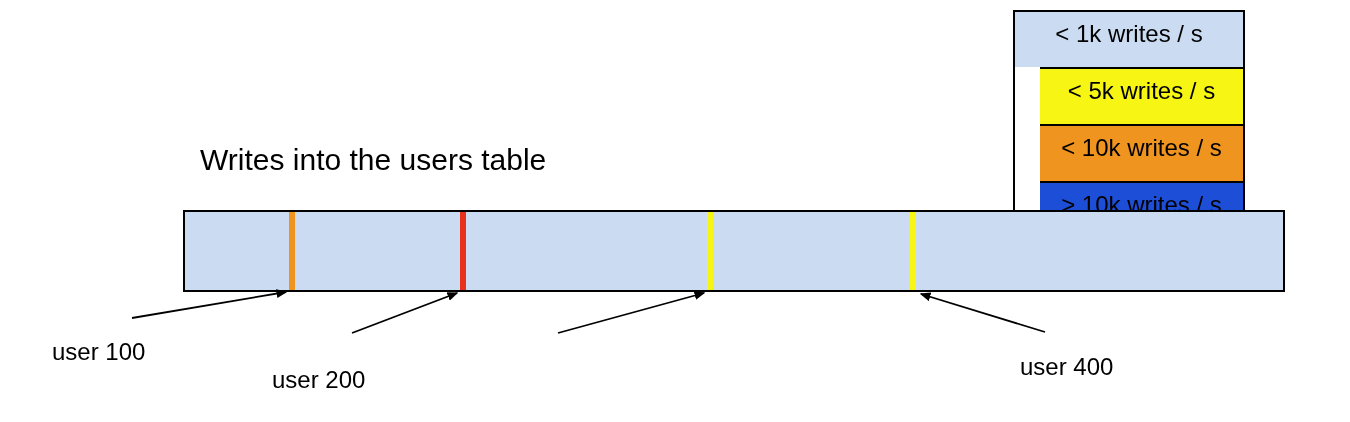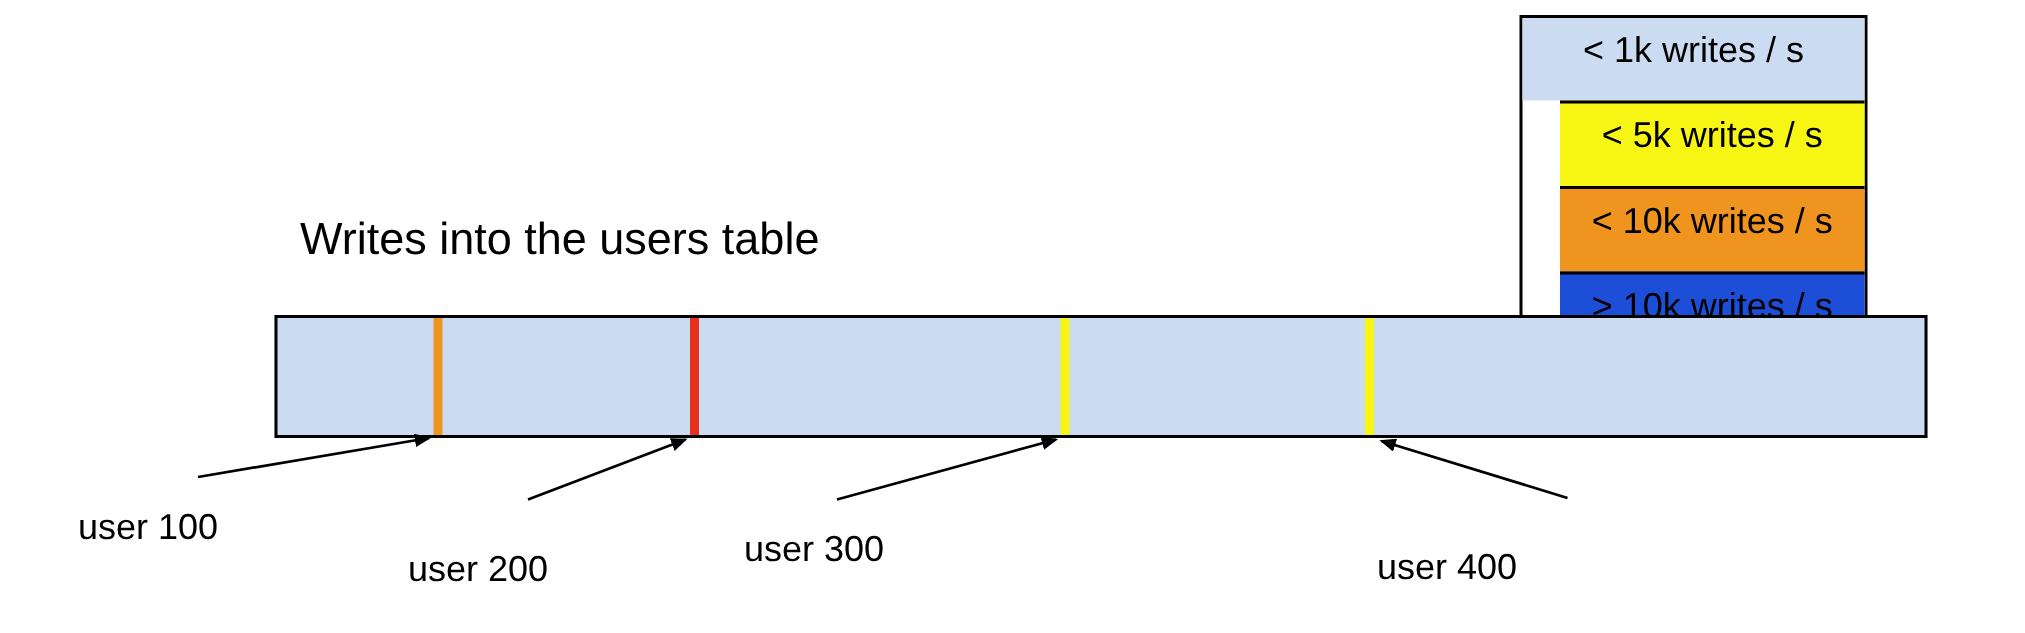--- a/index.html
+++ b/index.html
@@ -58,21 +58,21 @@
   
   .ulabel {
     position: absolute;
     font-size: 24px;
     line-height: 26px;
     white-space: nowrap;
   }
   .ulabel-100 { left: 52px;  top: 339px; }
   .ulabel-200 { left: 272px; top: 352px; margin-top: 15px; }
   .ulabel-300 { left: 496px; top: 354px; }
-  .ulabel-400 { left: 918px; top: 354px; margin-top: 12px; }
+  .ulabel-400 { left: 1020px; top: 354px; }
   
   .arrows {
     position: absolute;
     left: 0; top: 0;
     width: 1350px; height: 422px;
     pointer-events: none;
   }
 </style>
 </head>
 <body>
@@ -110,16 +110,15 @@
       </marker>
     </defs>
     <line x1="132" y1="318" x2="286" y2="292" stroke="#000000" stroke-width="1.8" marker-end="url(#arrowhead)"></line>
     <line x1="352" y1="333" x2="457" y2="293" stroke="#000000" stroke-width="1.8" marker-end="url(#arrowhead)"></line>
     <line x1="558" y1="333" x2="704" y2="293" stroke="#000000" stroke-width="1.8" marker-end="url(#arrowhead)"></line>
     <line x1="1045" y1="332" x2="921" y2="294" stroke="#000000" stroke-width="1.8" marker-end="url(#arrowhead)"></line>
   </svg>
 
   <div class="ulabel ulabel-100">user 100</div>
   <div class="ulabel ulabel-200">user 200</div>
-  <div class="ulabel ulabel-300">user 300</div>
   <div class="ulabel ulabel-400">user 400</div>
 
 </div>
 
 </body></html>

